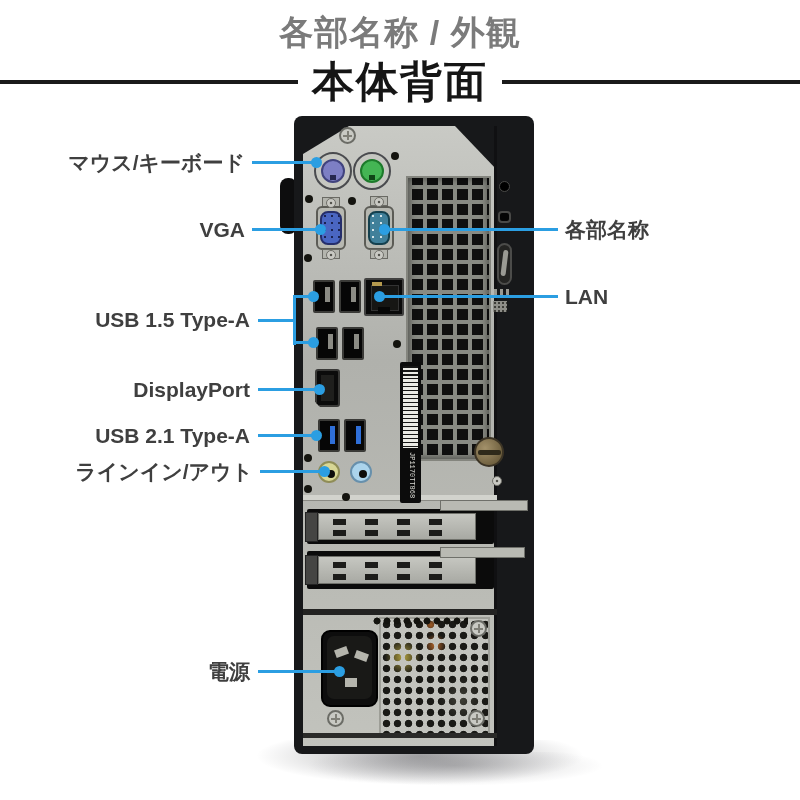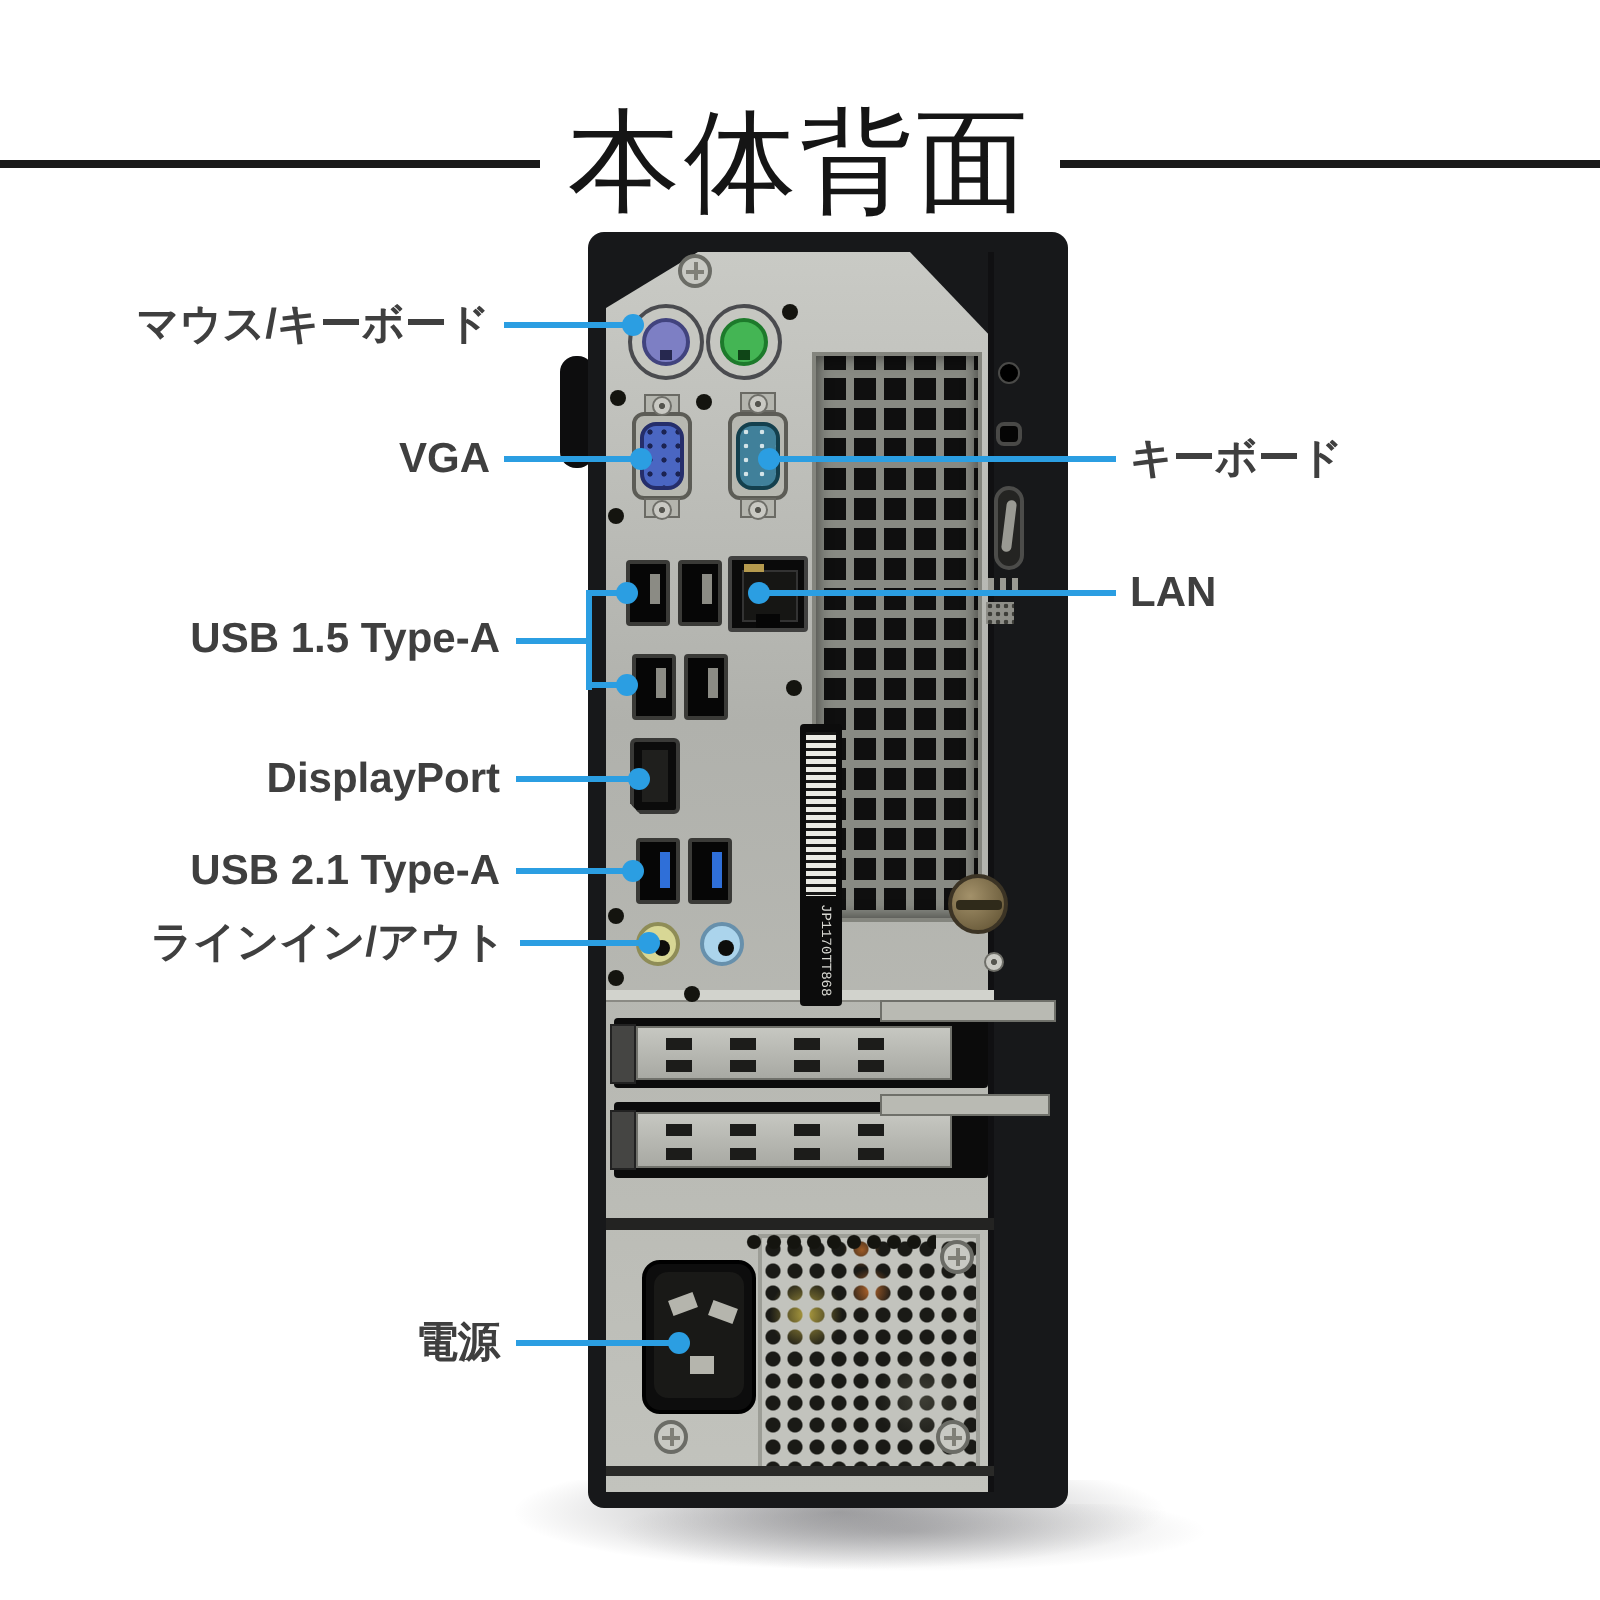--- a/index.html
+++ b/index.html
@@ -10,21 +10,21 @@
   
   .subtitle{
     position:absolute;top:10px;left:0;width:800px;text-align:center;
     font-size:34px;font-weight:bold;color:#7b7b7b;letter-spacing:1px;
   }
   .maintitle-row{
     position:absolute;top:56px;left:0;width:800px;height:52px;
     display:flex;align-items:center;gap:14px;
   }
   .hline{flex:1;height:4px;background:#1a1a1a;}
-  .maintitle{font-size:56px;font-weight:normal;color:#151515;letter-spacing:2px;white-space:nowrap;}
+  .maintitle{font-size:42px;font-weight:bold;color:#151515;letter-spacing:2px;white-space:nowrap;}
   
   .abs{position:absolute;}
   .shadow1{left:250px;top:740px;width:340px;height:46px;z-index:0;
     background:radial-gradient(ellipse at 50% 35%, rgba(35,35,40,.38), rgba(35,35,40,0) 68%);}
   .shadow2{left:305px;top:752px;width:300px;height:34px;z-index:0;
     background:radial-gradient(ellipse at 50% 40%, rgba(35,35,40,.22), rgba(35,35,40,0) 70%);}
   .tower{left:294px;top:116px;width:240px;height:638px;background:#17181a;border-radius:8px;z-index:1;}
   .bump{left:280px;top:178px;width:17px;height:56px;background:#0d0d0e;border-radius:8px;z-index:1;}
   .panel{left:303px;top:126px;width:194px;height:620px;z-index:2;
     background:linear-gradient(180deg,#c9cac5 0%,#b0b1ac 38%,#b9bab4 70%,#c2c3bd 100%);}
@@ -114,20 +114,21 @@
   .clabel{position:absolute;font-size:21px;font-weight:bold;color:#3f3f3f;white-space:nowrap;z-index:7;line-height:24px;}
   .cline{position:absolute;height:3px;background:#2b9ee2;z-index:7;}
   .cvline{position:absolute;width:3px;background:#2b9ee2;z-index:7;}
   .cdot{position:absolute;width:11px;height:11px;border-radius:50%;background:#2b9ee2;z-index:7;}
 </style>
 </head>
 <body>
 
 <div class="stage">
 
+  <div class="subtitle" style="color: rgb(123, 123, 123);">各部名称 / 外観</div>
   <div class="maintitle-row">
     <div class="hline"></div>
     <div class="maintitle" style="color: rgb(21, 21, 21);">本体背面</div>
     <div class="hline"></div>
   </div>
 
   <div class="abs shadow1"></div>
   <div class="abs shadow2"></div>
 
   <div class="abs bump"></div>
@@ -261,21 +262,21 @@
   <div class="abs sidelabel"></div>
 
   <div class="clabel" style="right:555px;top:151px;">マウス/キーボード</div>
   <div class="cline" style="left: 252px; top: 161px; width: 60px; background: rgb(43, 158, 226);"></div>
   <div class="cdot" style="left: 311px; top: 157px; background: rgb(43, 158, 226);"></div>
 
   <div class="clabel" style="right:555px;top:218px;">VGA</div>
   <div class="cline" style="left: 252px; top: 228px; width: 64px; background: rgb(43, 158, 226);"></div>
   <div class="cdot" style="left: 315px; top: 224px; background: rgb(43, 158, 226);"></div>
 
-  <div class="clabel" style="left:565px;top:218px;">キーボード</div>
+  <div class="clabel" style="left:565px;top:218px;">各部名称</div>
   <div class="cline" style="left: 388px; top: 228px; width: 170px; background: rgb(43, 158, 226);"></div>
   <div class="cdot" style="left: 379px; top: 224px; background: rgb(43, 158, 226);"></div>
 
   <div class="clabel" style="right:550px;top:308px;">USB 1.5 Type-A</div>
   <div class="cline" style="left: 258px; top: 319px; width: 36px; background: rgb(43, 158, 226);"></div>
   <div class="cvline" style="left: 293px; top: 295px; height: 50px; background: rgb(43, 158, 226);"></div>
   <div class="cline" style="left: 296px; top: 295px; width: 14px; background: rgb(43, 158, 226);"></div>
   <div class="cline" style="left: 296px; top: 341px; width: 14px; background: rgb(43, 158, 226);"></div>
   <div class="cdot" style="left: 308px; top: 291px; background: rgb(43, 158, 226);"></div>
   <div class="cdot" style="left: 308px; top: 337px; background: rgb(43, 158, 226);"></div>

